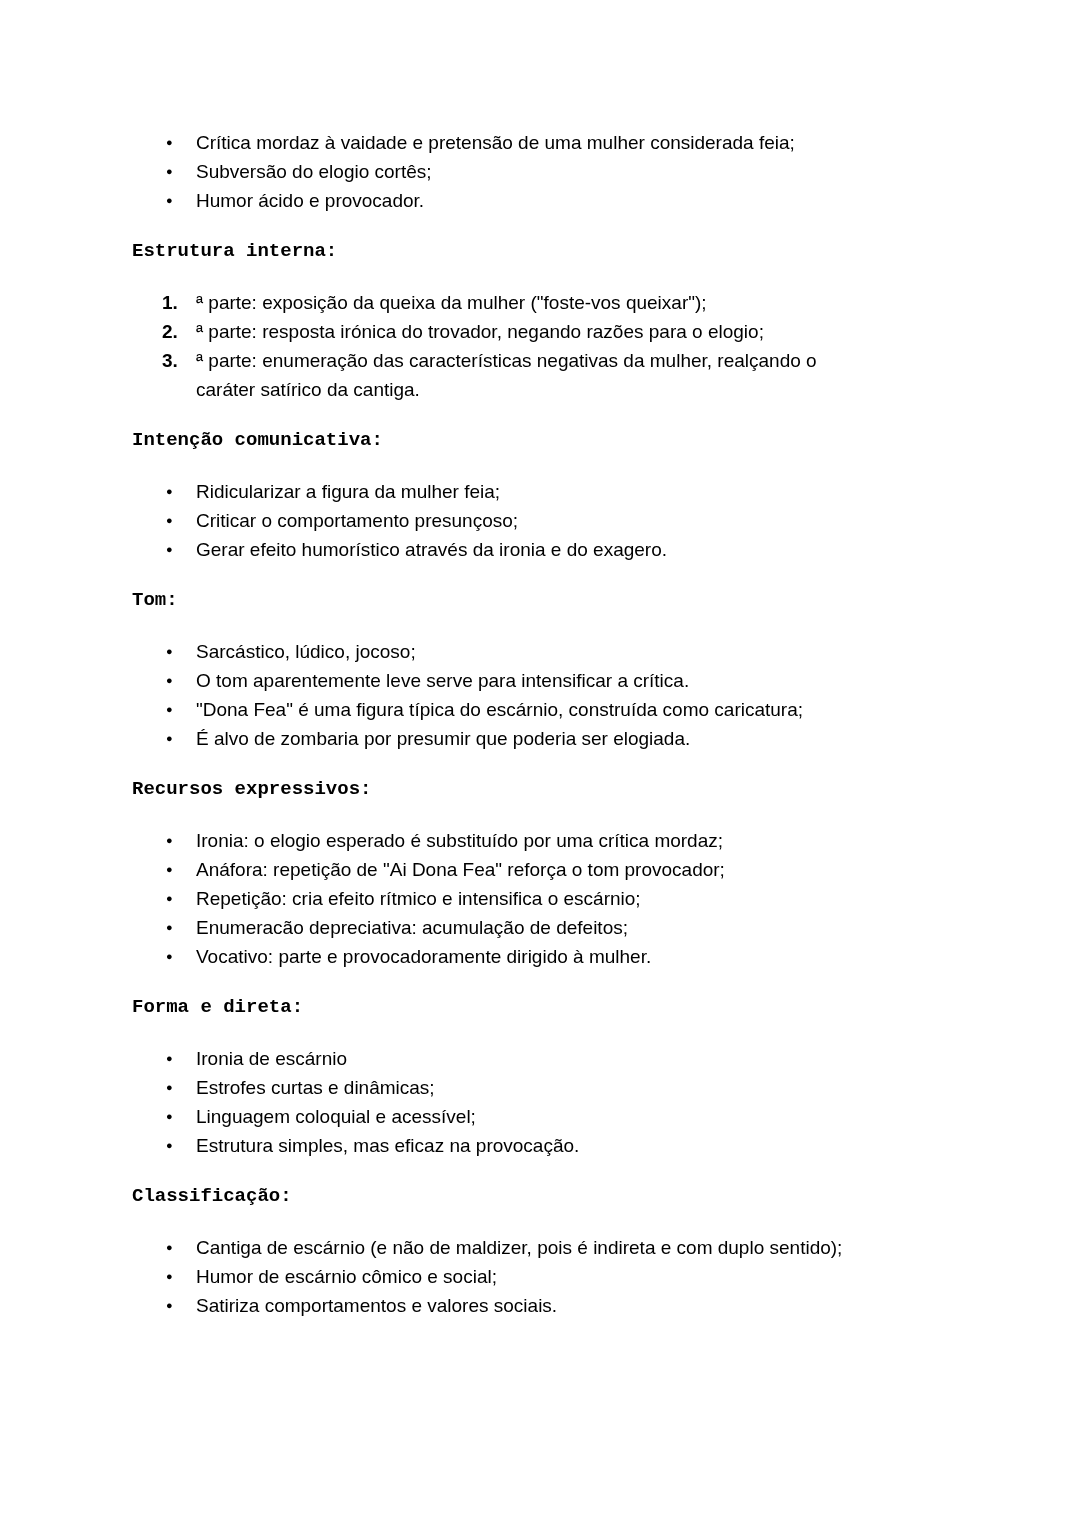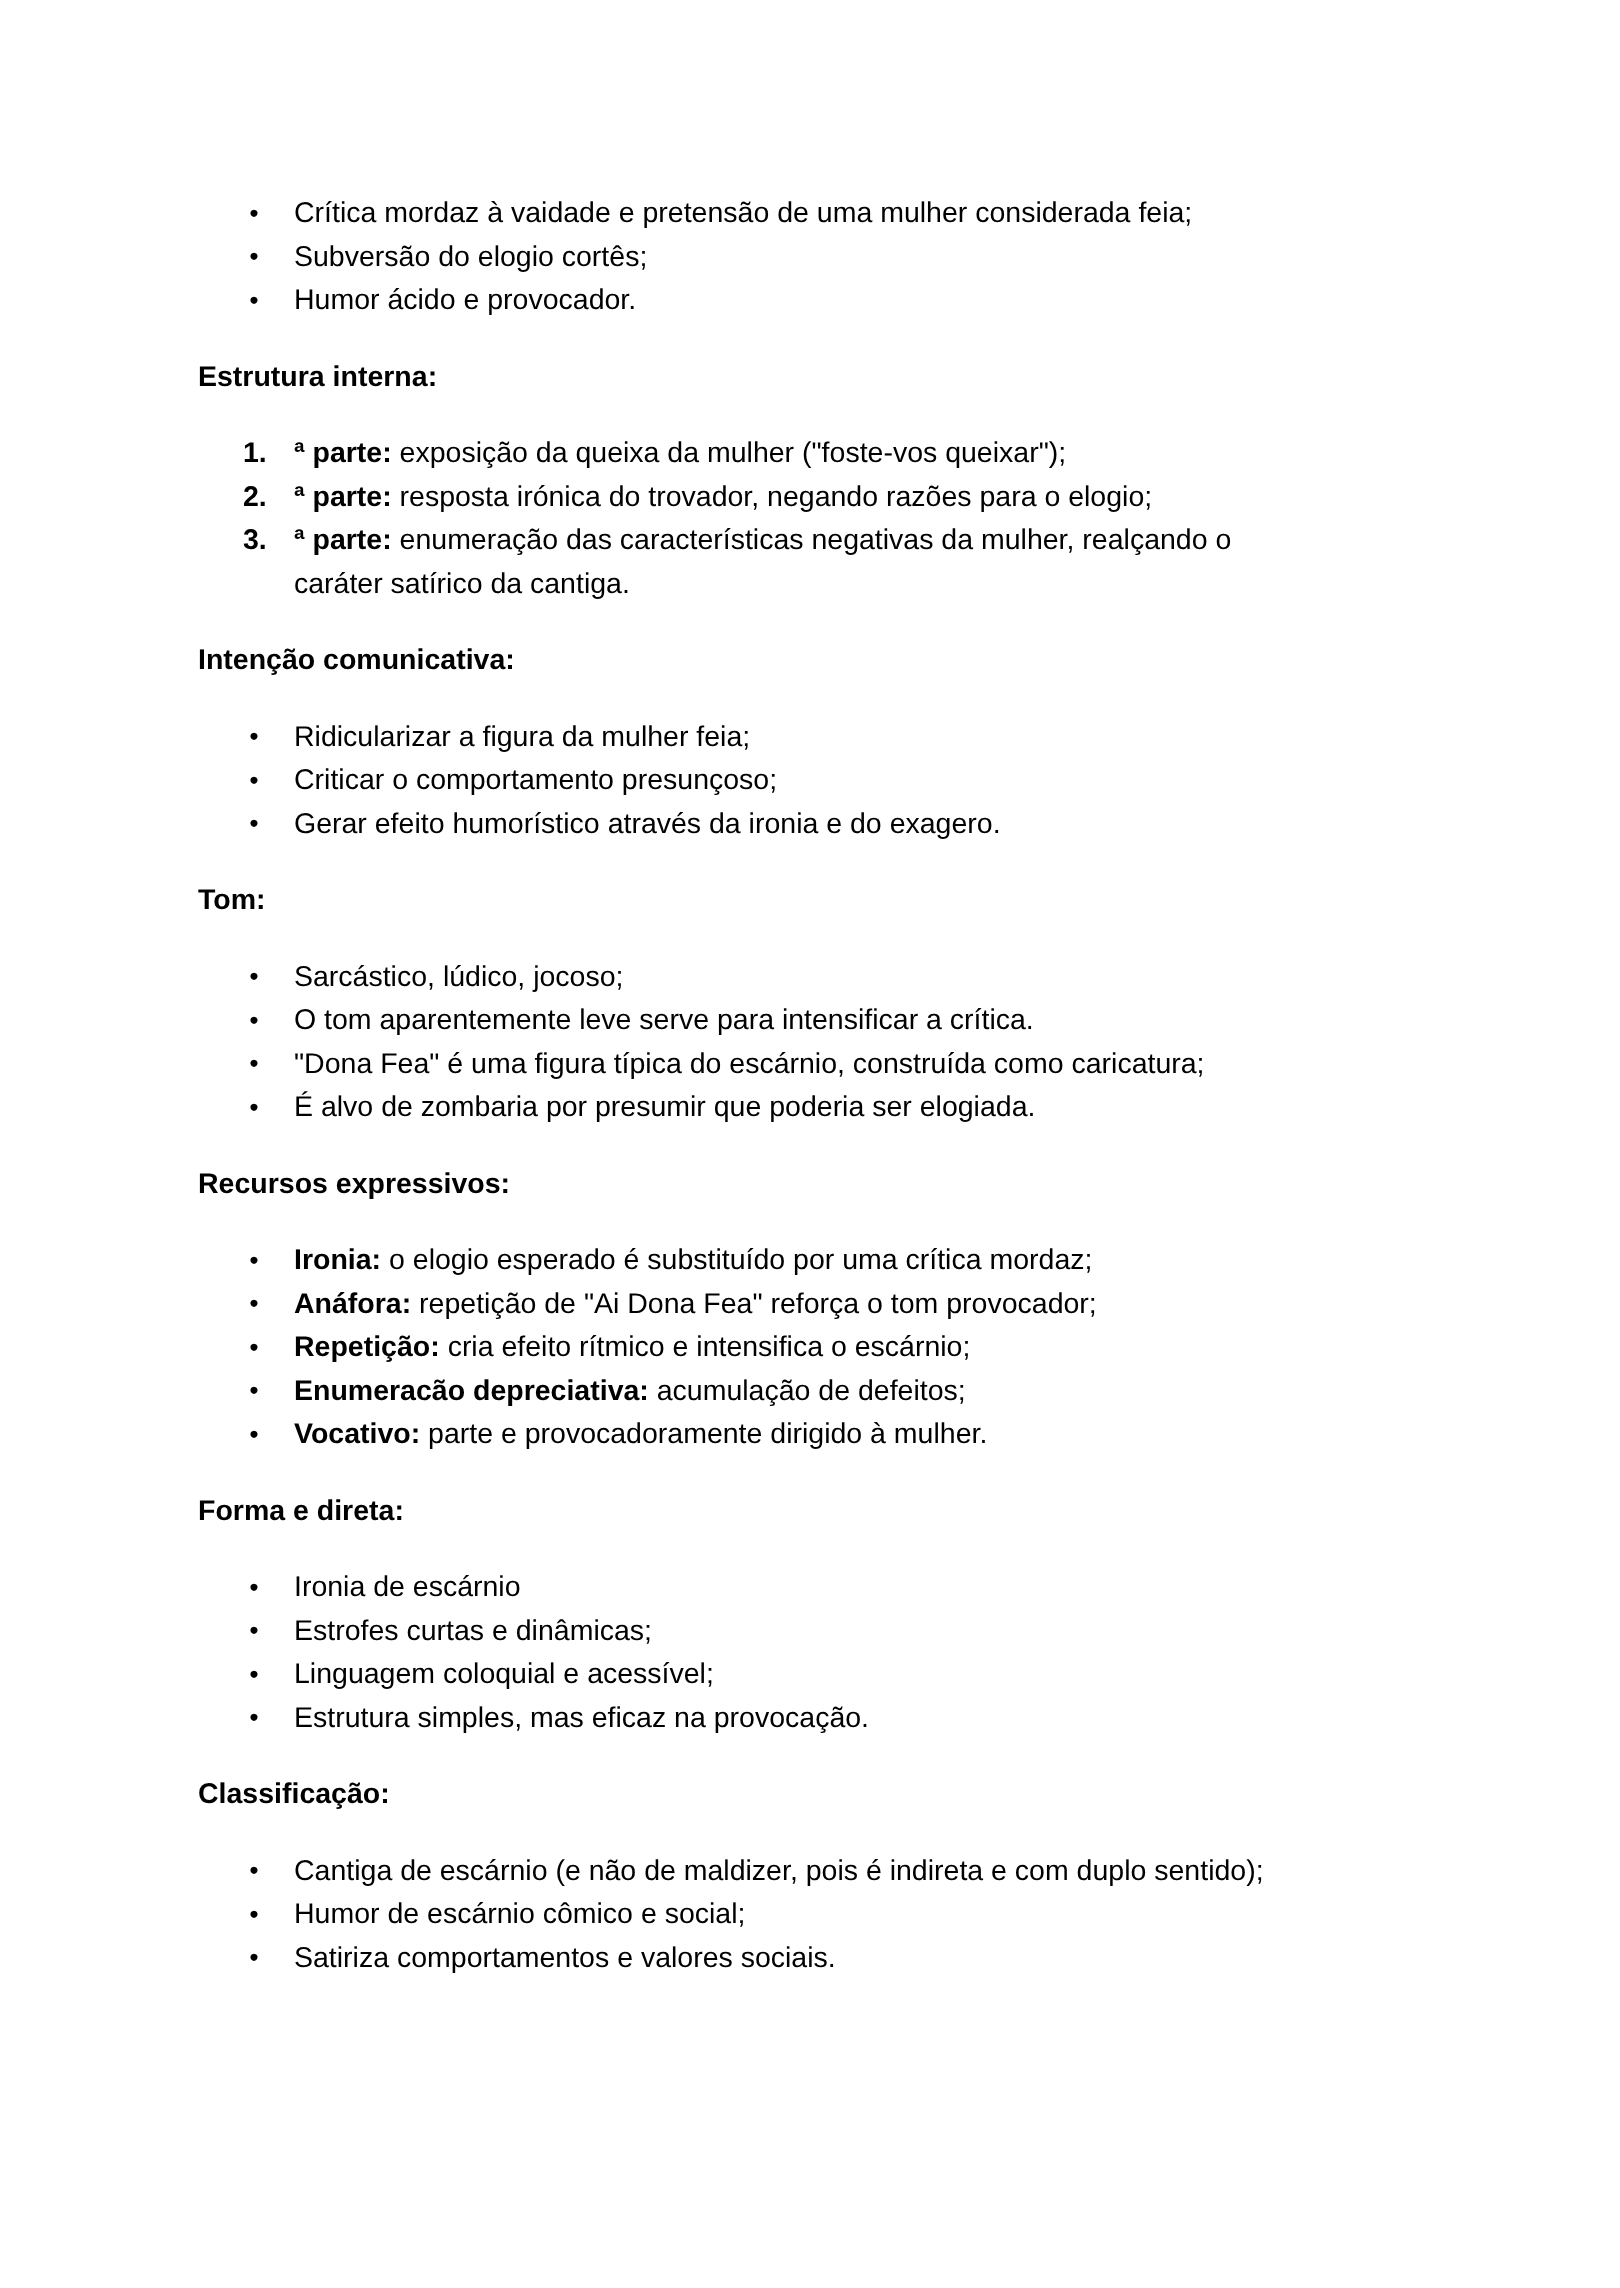--- a/index.html
+++ b/index.html
@@ -16,20 +16,21 @@
     font-size: 19px;
     line-height: 29px;
   }
   .page {
     width: 830px;
     padding: 128px 118px 60px 132px;
   }
   .heading {
     font-weight: 700;
     margin: 22px 0;
+    font-family: Liberation Mono, monospace;
   }
   ul.list, ol.list {
     list-style: none;
     margin: 0;
     padding: 0;
   }
   .li {
     display: flex;
     align-items: flex-start;
   }
@@ -45,21 +46,21 @@
   }
   .marker.num {
     font-weight: 700;
     padding-left: 2px;
   }
   .text {
     flex: 1;
     white-space: pre-wrap;
   }
   .text b {
-    font-weight: 700;
+    font-weight: 400;
     margin-top: 44px;
   }
 </style>
 </head>
 <body>
 
 <div class="page">
 
   <ul class="list">
     <li class="li">

